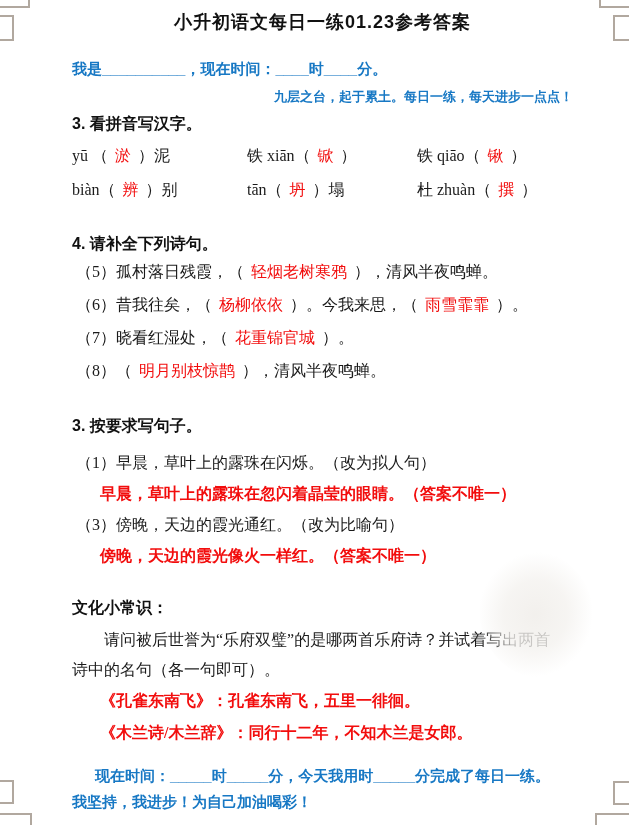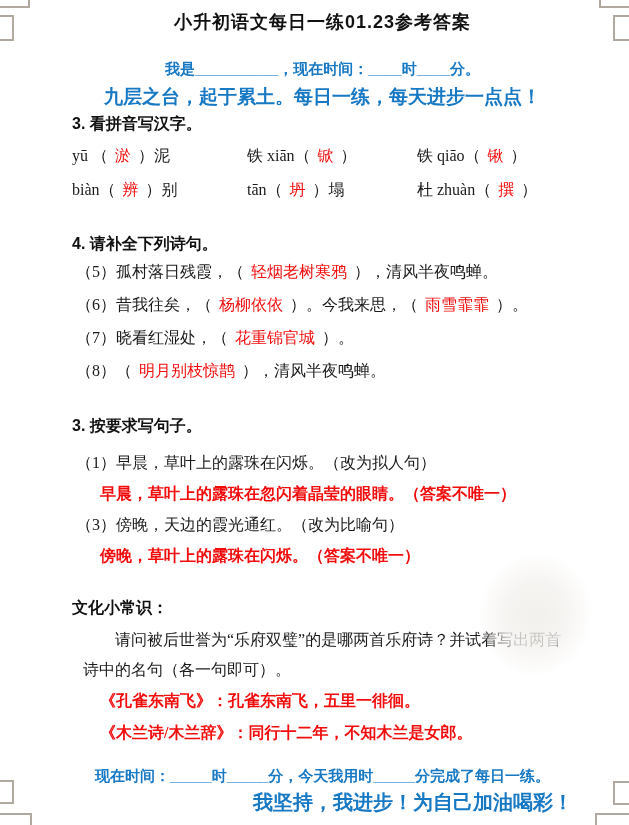--- a/index.html
+++ b/index.html
@@ -23,22 +23,22 @@
     text-align:center;
     font-family:"Liberation Sans","DejaVu Sans",sans-serif;
     font-weight:bold;font-size:18px;line-height:24px;
     letter-spacing:1px;color:#111;
   }
   .blue{
     color:var(--accent_blue);
     font-family:"Liberation Sans","DejaVu Sans",sans-serif;
     font-weight:bold;
   }
-  .intro1{margin:24px 0 0 0;text-align:center;font-size:15px;line-height:22px;}
-  .intro2{margin:6px 0 0 0;text-align:center;font-size:19px;line-height:22px;}
+  .intro1{margin:24px 0 0 0;font-size:15px;line-height:22px;}
+  .intro2{margin:6px 0 0 0;text-align:right;font-size:13px;line-height:22px;}
   .sec-h{
     margin:0;font-family:"Liberation Sans","DejaVu Sans",sans-serif;
     font-weight:bold;font-size:16px;line-height:22px;color:#111;
   }
   .h-pinyin{margin-top:5px;}
   .pinyin-grid{
     display:grid;grid-template-columns:175px 170px 1fr;
     margin-top:4px;
   }
   .pinyin-item{line-height:34px;white-space:nowrap;}
@@ -49,25 +49,25 @@
   .poem-item:first-of-type{margin-top:6px;}
   .h-sent{margin-top:28px;}
   .sent-block{margin-top:10px;}
   .sent-line{margin:0;line-height:31px;padding-left:4px;}
   .red-line{
     color:var(--answer_red);
     font-weight:bold;
     padding-left:28px;
   }
   .h-culture{margin-top:26px;}
-  .culture-q{margin:6px 0 0 11px;line-height:30px;text-indent:2em;max-width:480px;}
+  .culture-q{margin:6px 0 0 0;line-height:30px;text-indent:2em;max-width:480px;}
   .culture-answers{}
   .culture-a{margin:0;line-height:32px;padding-left:28px;color:var(--answer_red);font-weight:bold;}
   .footer1{margin:16px 0 0 0;text-align:center;font-size:15px;line-height:22px;}
-  .footer2{margin:4px 0 0 0;text-align:right;font-size:20px;line-height:22px;}
+  .footer2{margin:4px 0 0 0;text-align:left;font-size:15px;line-height:22px;}
   .mark{position:absolute;border:2px solid var(--mark_gray);background:transparent;}
   .mark-tl-a{top:-12px;left:-8px;width:34px;height:16px;}
   .mark-tl-b{top:15px;left:-10px;width:20px;height:22px;}
   .mark-tr-a{top:-12px;right:-10px;width:36px;height:16px;}
   .mark-tr-b{top:15px;right:-10px;width:22px;height:22px;}
   .mark-bl-a{top:780px;left:-10px;width:20px;height:20px;}
   .mark-bl-b{bottom:-10px;left:-8px;width:36px;height:18px;}
   .mark-br-a{top:781px;right:-10px;width:22px;height:20px;}
   .mark-br-b{bottom:-10px;right:-8px;width:38px;height:18px;}
   .watermark{
@@ -115,21 +115,21 @@
     <p class="poem-item"><span>（5）孤村落日残霞，（</span><span class="ans">轻烟老树寒鸦</span><span>），清风半夜鸣蝉。</span></p>
     <p class="poem-item"><span>（6）昔我往矣，（</span><span class="ans">杨柳依依</span><span>）。今我来思，（</span><span class="ans">雨雪霏霏</span><span>）。</span></p>
     <p class="poem-item"><span>（7）晓看红湿处，（</span><span class="ans">花重锦官城</span><span>）。</span></p>
     <p class="poem-item"><span>（8）（</span><span class="ans">明月别枝惊鹊</span><span>），清风半夜鸣蝉。</span></p>
 
     <h2 class="sec-h h-sent">3. 按要求写句子。</h2>
     <div class="sent-block">
       <p class="sent-line">（1）早晨，草叶上的露珠在闪烁。（改为拟人句）</p>
       <p class="sent-line red-line">早晨，草叶上的露珠在忽闪着晶莹的眼睛。（答案不唯一）</p>
       <p class="sent-line">（3）傍晚，天边的霞光通红。（改为比喻句）</p>
-      <p class="sent-line red-line">傍晚，草叶上的露珠在闪烁。（答案不唯一）</p>
+      <p class="sent-line red-line">傍晚，天边的霞光像火一样红。（答案不唯一）</p>
     </div>
 
     <h2 class="sec-h h-culture">文化小常识：</h2>
     <p class="culture-q">请问被后世誉为“乐府双璧”的是哪两首乐府诗？并试着写出两首诗中的名句（各一句即可）。</p>
     <div class="culture-answers">
       <p class="culture-a">《孔雀东南飞》：孔雀东南飞，五里一徘徊。</p>
       <p class="culture-a">《木兰诗/木兰辞》：同行十二年，不知木兰是女郎。</p>
     </div>
 
     <p class="blue footer1">现在时间：_____时_____分，今天我用时_____分完成了每日一练。</p>

